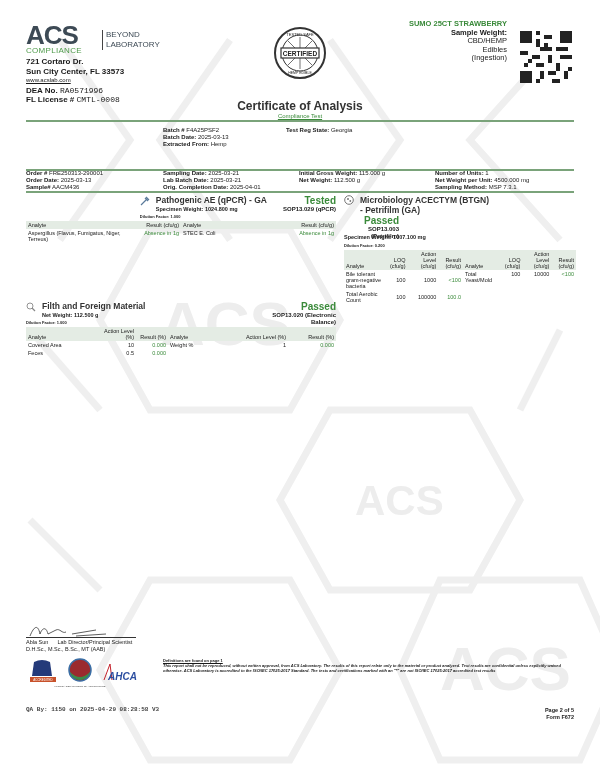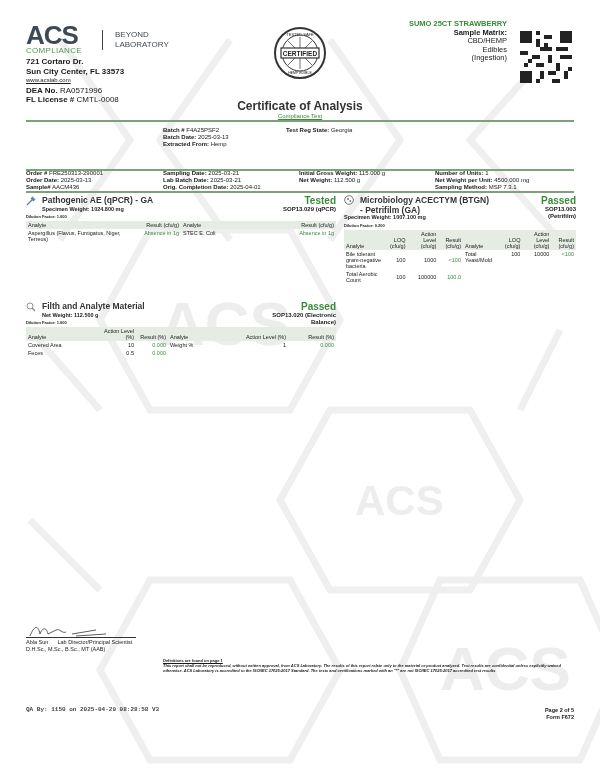--- a/index.html
+++ b/index.html
@@ -7,24 +7,24 @@
   body { font-family: "Liberation Sans", sans-serif; color: #1a1a1a; position: relative; }
   .page { position: relative; width: 600px; height: 777px; }
   .wm { position: absolute; pointer-events: none; z-index: 0; }
   .wm svg { display: block; }
   .layer { position: absolute; z-index: 1; }
 
   
   .logo { left: 26px; top: 24px; width: 130px; }
   .logo-acs { font-size: 26px; font-weight: bold; color: #3d4a55; letter-spacing: -1px; line-height: 22px; }
   .logo-lab { font-size: 8px; color: #4e9a4a; letter-spacing: 0.3px; line-height: 9px; }
-  .logo-right { position: absolute; left: 76px; top: 6px; border-left: 1px solid #444; padding-left: 12px; font-size: 8px; line-height: 10px; color: #3d4a55; }
+  .logo-right { position: absolute; left: 76px; top: 6px; border-left: 1px solid #444; padding-left: 3px; font-size: 8px; line-height: 10px; color: #3d4a55; }
   .addr { left: 26px; top: 57px; font-size: 8px; line-height: 9.5px; font-weight: bold; }
   .addr .url { font-size: 6px; font-weight: normal; text-decoration: underline; }
-  .addr .normal { font-weight: normal; }
+  .addr .normal { font-weight: normal; font-family: Liberation Mono, monospace; }
   .seal { left: 273px; top: 26px; width: 54px; height: 54px; }
   .product { right: 93px; top: 20px; text-align: right; font-size: 7.5px; line-height: 8.5px; }
   .product .name { color: #3a8a3a; font-weight: bold; }
   .product .lbl { font-weight: bold; }
   .qr { left: 520px; top: 31px; width: 52px; height: 52px; background: #222; }
   .title { left: 0; width: 600px; top: 99px; text-align: center; font-size: 12px; font-weight: bold; color: #333; }
   .subtitle { left: 0; width: 600px; top: 113px; text-align: center; font-size: 6px; color: #3a8a3a; text-decoration: underline; }
   .rule { left: 26px; width: 548px; height: 1.5px; background: #7aa37a; }
 
   
@@ -117,21 +117,21 @@
       </g>
       <rect x="8" y="22" width="38" height="10" fill="#fff" stroke="#333" stroke-width="1.2"></rect>
       <text x="27" y="30" font-size="6.5" font-weight="bold" text-anchor="middle" font-family="Liberation Sans, sans-serif" fill="#222">CERTIFIED</text>
       <text x="27" y="10" font-size="4" text-anchor="middle" font-family="Liberation Sans, sans-serif" fill="#222">TESTED SAFE</text>
       <text x="27" y="48" font-size="3.5" text-anchor="middle" font-family="Liberation Sans, sans-serif" fill="#222">HEMP EDIBLE</text>
     </svg>
   </div>
 
   <div class="layer product">
     <div class="name">SUMO 25CT STRAWBERRY</div>
-    <div class="lbl">Sample Matrix:</div>
+    <div class="lbl">Sample Weight:</div>
     <div>CBD/HEMP</div>
     <div>Edibles</div>
     <div>(Ingestion)</div>
   </div>
 
   <div class="layer qr">
     <svg width="52" height="52" viewBox="0 0 13 13">
       <rect width="13" height="13" fill="#fff"></rect>
       <g fill="#222">
         <rect x="0" y="0" width="3" height="3"></rect>
@@ -191,21 +191,21 @@
     <div><b>Net Weight:</b> <span>112.500 g</span></div>
   </div>
   <div class="layer orders" style="left:435px;">
     <div><b>Number of Units:</b> <span>1</span></div>
     <div><b>Net Weight per Unit:</b> <span>4500.000 mg</span></div>
     <div><b>Sampling Method:</b> <span>MSP 7.3.1</span></div>
   </div>
   <div class="layer rule" style="top:191px;"></div>
 
   <div class="layer" style="left:26px;top:195px;width:310px;">
-    <div style="display:flex;justify-content:space-between;align-items:flex-start;">
+    <div style="display:flex;justify-content:flex-end;align-items:flex-start;gap:16px;">
       <div>
         <div class="sec-title"><span class="sec-icon"><svg width="10" height="10" viewBox="0 0 10 10">
                 <path d="M1 9 L6 4 M5 2 L8 5 M6 1 L9 4" stroke="#5a7a9a" stroke-width="1.2" fill="none"></path>
               </svg></span><span>Pathogenic AE (qPCR) - GA</span></div>
         <div class="sec-sub" style="margin-left:16px;">Specimen Weight: 1024.800 mg</div>
         <div class="dil" style="margin-top:2px;">Dilution Factor: 1.000</div>
       </div>
       <div>
         <div class="status">Tested</div>
         <div class="sop">SOP13.029 (qPCR)</div>
@@ -223,21 +223,21 @@
         <td>Aspergillus (Flavus, Fumigatus, Niger, Terreus)</td>
         <td class="r g">Absence in 1g</td>
         <td>STEC E. Coli</td>
         <td class="r g">Absence in 1g</td>
       </tr>
     </tbody>
       </table>
   </div>
 
   <div class="layer" style="left:344px;top:195px;width:232px;">
-    <div style="display:flex;justify-content:space-between;align-items:flex-start;">
+    <div style="display:flex;justify-content:space-between;align-items:flex-start;flex-direction:column;">
       <div style="width:150px;">
         <div class="sec-title" style="display:flex;">
             <span class="sec-icon" style="flex:none;"><svg width="10" height="10" viewBox="0 0 10 10">
                 <circle cx="5" cy="5" r="4.3" fill="none" stroke="#777" stroke-width="1"></circle>
                 <circle cx="4" cy="4" r="1" fill="#777"></circle>
                 <circle cx="6.3" cy="6" r="0.9" fill="#777"></circle>
               </svg></span>
             <span>Microbiology ACECTYM (BTGN) - Petrifilm (GA)</span>
           </div>
       </div>
@@ -283,21 +283,21 @@
     </tbody>
       </table>
   </div>
 
   <div class="layer" style="left:26px;top:301px;width:310px;">
     <div style="display:flex;justify-content:space-between;align-items:flex-start;">
       <div>
         <div class="sec-title"><span class="sec-icon"><svg width="10" height="10" viewBox="0 0 10 10">
                 <circle cx="4" cy="4" r="3" fill="none" stroke="#888" stroke-width="0.9"></circle>
                 <line x1="6" y1="6" x2="9" y2="9" stroke="#888" stroke-width="1.2"></line>
-              </svg></span><span>Filth and Analyte Material</span></div>
+              </svg></span><span>Filth and Foreign Material</span></div>
         <div class="sec-sub" style="margin-left:16px;">Net Weight: 112.500 g</div>
         <div class="dil" style="margin-top:2px;">Dilution Factor: 1.000</div>
       </div>
       <div>
         <div class="status">Passed</div>
         <div class="sop" style="width:80px;">SOP13.020 (Electronic Balance)</div>
       </div>
     </div>
     <table style="width:310px;margin-top:1px;">
       <tbody>
@@ -333,20 +333,39 @@
     <svg width="110" height="18" viewBox="0 0 110 18">
         <path d="M4 14 C8 4, 12 2, 14 12 C16 6, 20 4, 22 12 L30 8 C34 6, 36 12, 40 10 M46 12 L70 8 M50 14 L80 12" stroke="#333" stroke-width="0.8" fill="none"></path>
       </svg>
   </div>
   <div class="layer sigline"></div>
   <div class="layer signer">
     <div><span>Abla Sun</span>&nbsp;&nbsp;&nbsp;&nbsp;&nbsp;&nbsp;<span>Lab Director/Principal Scientist</span></div>
     <div>D.H.Sc., M.Sc., B.Sc., MT (AAB)</div>
   </div>
 
+  <div class="layer badges">
+    <svg width="110" height="32" viewBox="0 0 110 32">
+      <g>
+        <path d="M4 4 Q12 0 20 4 L22 18 L2 18 Z" fill="#243a7a"></path>
+        <rect x="0" y="19" width="26" height="5" fill="#c8512a"></rect>
+        <text x="13" y="23" font-size="3" text-anchor="middle" fill="#fff" font-family="Liberation Sans, sans-serif">ACCREDITED</text>
+      </g>
+      <g>
+        <circle cx="50" cy="12" r="11" fill="#9b2a2e"></circle>
+        <path d="M40 14 Q50 24 60 14 L60 18 Q50 26 40 18 Z" fill="#3c8a4a"></path>
+        <circle cx="50" cy="12" r="11" fill="none" stroke="#3a6ea5" stroke-width="1.5"></circle>
+        <text x="50" y="29" font-size="2.5" text-anchor="middle" fill="#444" font-family="Liberation Sans, sans-serif">FLORIDA DEPARTMENT OF AGRICULTURE</text>
+      </g>
+      <g>
+        <path d="M74 22 L80 6 L82 22" stroke="#c4202a" stroke-width="1" fill="none"></path>
+        <text x="78" y="22" font-size="10" font-weight="bold" fill="#2c4ea0" font-family="Liberation Sans, sans-serif" font-style="italic">AHCA</text>
+      </g>
+    </svg>
+  </div>
 
   <div class="layer defs">
     <div class="u">Definitions are found on page 1</div>
     <div>This report shall not be reproduced, without written approval, from ACS Laboratory. The results of this report relate only to the material or product analyzed. Test results are confidential unless explicitly waived otherwise. ACS Laboratory is accredited to the ISO/IEC 17025:2017 Standard. The tests and certifications marked with an "*" are not ISO/IEC 17025:2017 accredited test results</div>
   </div>
 
   <div class="layer qa">QA By: 1150 on 2025-04-29 08:28:58 V3</div>
   <div class="layer pageno">
     <div>Page 2 of 5</div>
     <div>Form F672</div>

